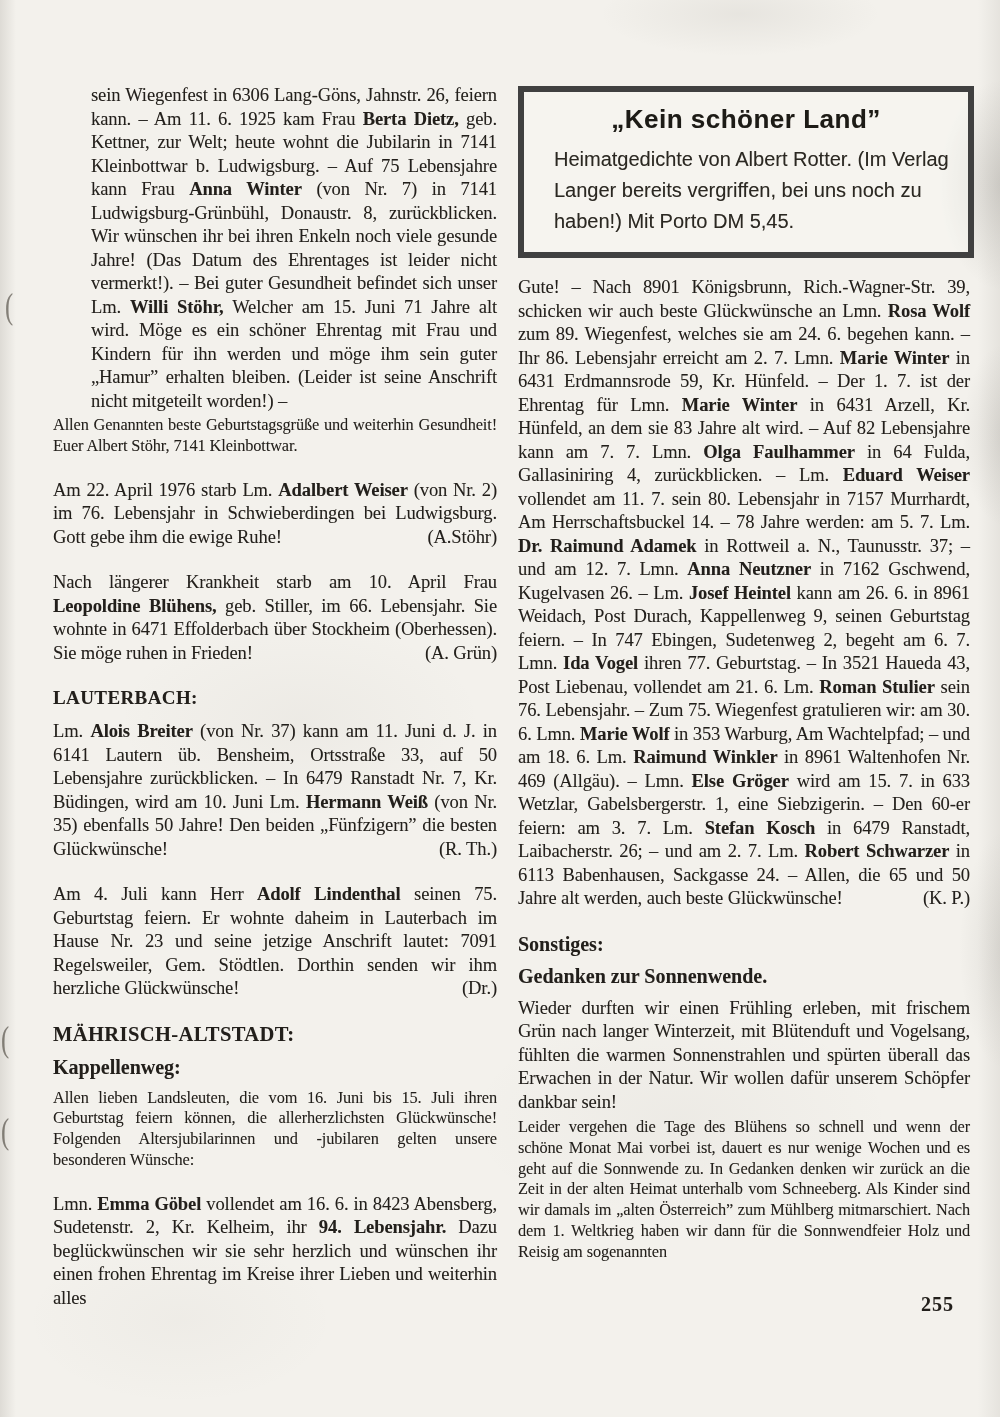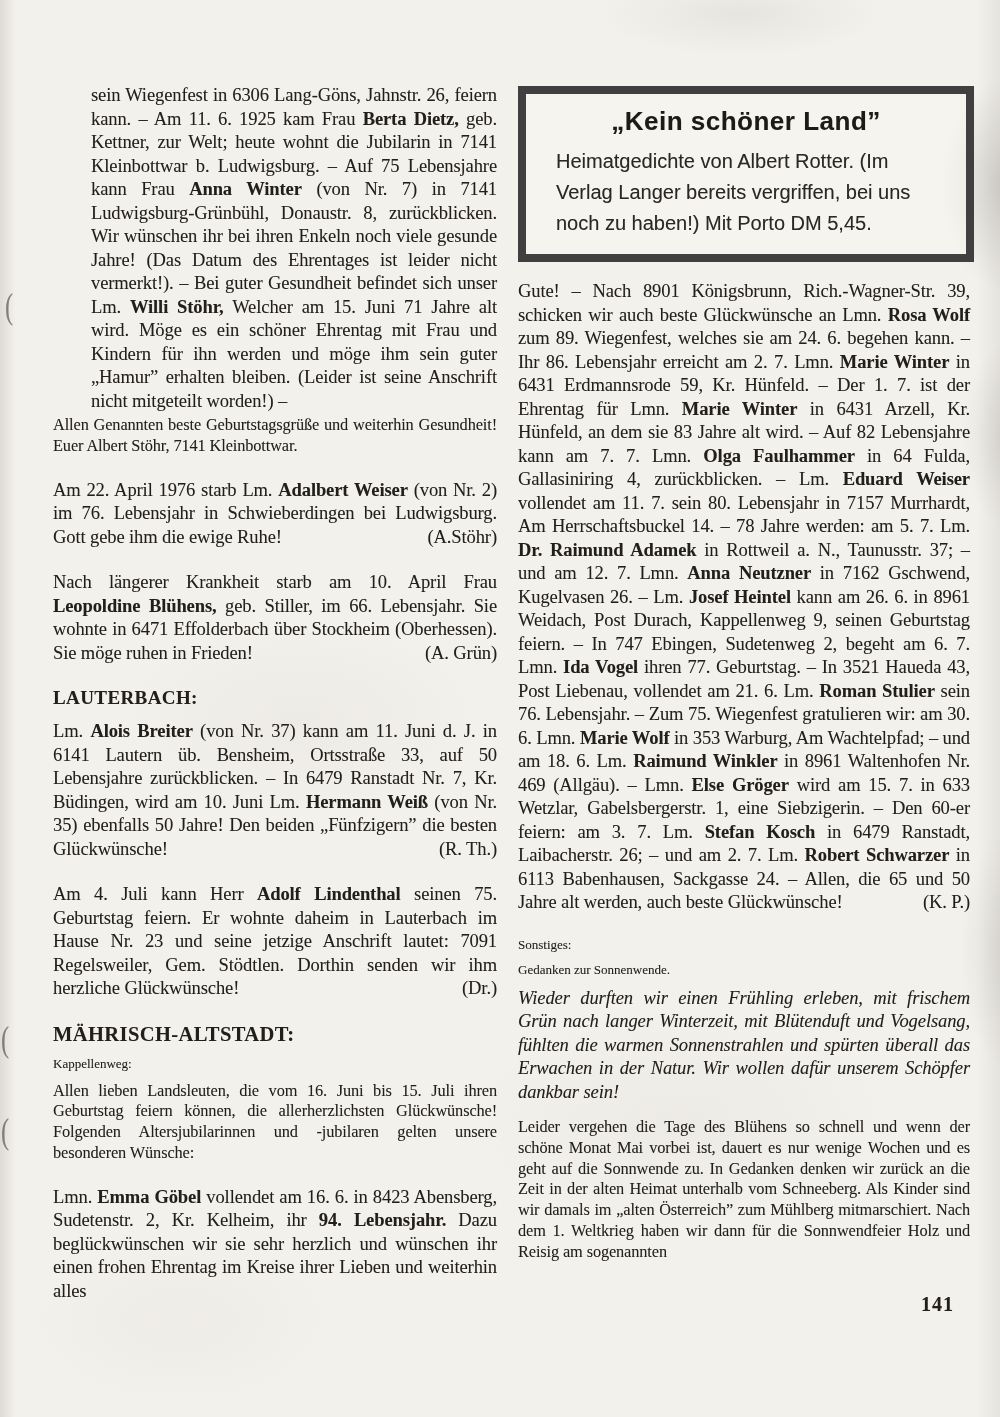--- a/index.html
+++ b/index.html
@@ -43,39 +43,39 @@
 
   .para {
     margin: 0 0 22px 0;
     font-size: 18.5px;
     line-height: 23.5px;
     text-align: justify;
     letter-spacing: -0.1px;
   }
   .para.cont { margin-bottom: 2px; margin-left: 38px; }
   .para.small { font-size: 16.3px; line-height: 20.8px; }
-  .para.tight { margin-bottom: 13px; font-style: italic; }
+  .para.tight { margin-bottom: 3px; }
   b { font-weight: bold; }
   .sig { float: right; padding-left: 12px; }
 
   .heading {
     font-size: 19px; font-weight: bold; letter-spacing: 0.4px;
     margin: 4px 0 11px 0;
   }
   .heading-large {
     font-size: 20.5px; font-weight: bold; letter-spacing: 0.4px;
     margin: 10px 0 10px 0;
   }
   .subheading {
-    font-size: 13px; font-weight: normal;
+    font-size: 20px; font-weight: bold;
     margin: 0 0 9px 0;
   }
 
   .ad-box {
-    border: 8px solid #404040;
+    border: 6px solid #404040;
     margin: 2px 0 18px 0;
     padding: 10px 16px 15px 16px;
     background: rgba(250,249,245,0.4);
   }
   .ad-title {
     font-family: "Liberation Sans", sans-serif;
     font-weight: bold;
     font-size: 26px;
     letter-spacing: 0.5px;
     text-align: center;
@@ -128,14 +128,14 @@
       <div class="ad-title">„Kein schöner Land”</div>
       <div class="ad-body">Heimatgedichte von Albert Rotter. (Im Verlag Langer bereits vergriffen, bei uns noch zu haben!) Mit Porto DM 5,45.</div>
     </div>
     <p class="para right-para"><span><span>Gute! – Nach 8901 Königsbrunn, Rich.-Wagner-Str. 39, schicken wir auch beste Glückwünsche an Lmn. </span><b>Rosa Wolf</b><span> zum 89. Wiegenfest, welches sie am 24. 6. begehen kann. – Ihr 86. Lebensjahr erreicht am 2. 7. Lmn. </span><b>Marie Winter</b><span> in 6431 Erdmannsrode 59, Kr. Hünfeld. – Der 1. 7. ist der Ehrentag für Lmn. </span><b>Marie Winter</b><span> in 6431 Arzell, Kr. Hünfeld, an dem sie 83 Jahre alt wird. – Auf 82 Lebensjahre kann am 7. 7. Lmn. </span><b>Olga Faulhammer</b><span> in 64 Fulda, Gallasiniring 4, zurückblicken. – Lm. </span><b>Eduard Weiser</b><span> vollendet am 11. 7. sein 80. Lebensjahr in 7157 Murrhardt, Am Herrschaftsbuckel 14. – 78 Jahre werden: am 5. 7. Lm. </span><b>Dr. Raimund Adamek</b><span> in Rottweil a. N., Taunusstr. 37; – und am 12. 7. Lmn. </span><b>Anna Neutzner</b><span> in 7162 Gschwend, Kugelvasen 26. – Lm. </span><b>Josef Heintel</b><span> kann am 26. 6. in 8961 Weidach, Post Durach, Kappellenweg 9, seinen Geburtstag feiern. – In 747 Ebingen, Sudetenweg 2, begeht am 6. 7. Lmn. </span><b>Ida Vogel</b><span> ihren 77. Geburtstag. – In 3521 Haueda 43, Post Liebenau, vollendet am 21. 6. Lm. </span><b>Roman Stulier</b><span> sein 76. Lebensjahr. – Zum 75. Wiegenfest gratulieren wir: am 30. 6. Lmn. </span><b>Marie Wolf</b><span> in 353 Warburg, Am Wachtelpfad; – und am 18. 6. Lm. </span><b>Raimund Winkler</b><span> in 8961 Waltenhofen Nr. 469 (Allgäu). – Lmn. </span><b>Else Gröger</b><span> wird am 15. 7. in 633 Wetzlar, Gabelsbergerstr. 1, eine Siebzigerin. – Den 60-er feiern: am 3. 7. Lm. </span><b>Stefan Kosch</b><span> in 6479 Ranstadt, Laibacherstr. 26; – und am 2. 7. Lm. </span><b>Robert Schwarzer</b><span> in 6113 Babenhausen, Sackgasse 24. – Allen, die 65 und 50 Jahre alt werden, auch beste Glückwünsche!</span></span><span class="sig">(K. P.)</span></p>
     <h4 class="subheading">Sonstiges:</h4>
     <h4 class="subheading">Gedanken zur Sonnenwende.</h4>
     <p class="para tight right-para"><span><span>Wieder durften wir einen Frühling erleben, mit frischem Grün nach langer Winterzeit, mit Blütenduft und Vogelsang, fühlten die warmen Sonnenstrahlen und spürten überall das Erwachen in der Natur. Wir wollen dafür unserem Schöpfer dankbar sein!</span></span></p>
     <p class="para small right-para"><span><span>Leider vergehen die Tage des Blühens so schnell und wenn der schöne Monat Mai vorbei ist, dauert es nur wenige Wochen und es geht auf die Sonnwende zu. In Gedanken denken wir zurück an die Zeit in der alten Heimat unterhalb vom Schneeberg. Als Kinder sind wir damals im „alten Österreich” zum Mühlberg mitmarschiert. Nach dem 1. Weltkrieg haben wir dann für die Sonnwendfeier Holz und Reisig am sogenannten</span></span></p>
   </div>
 
-  <div class="page-number">141</div>
+  <div class="page-number">255</div>
 </div>
 
 </body></html>

